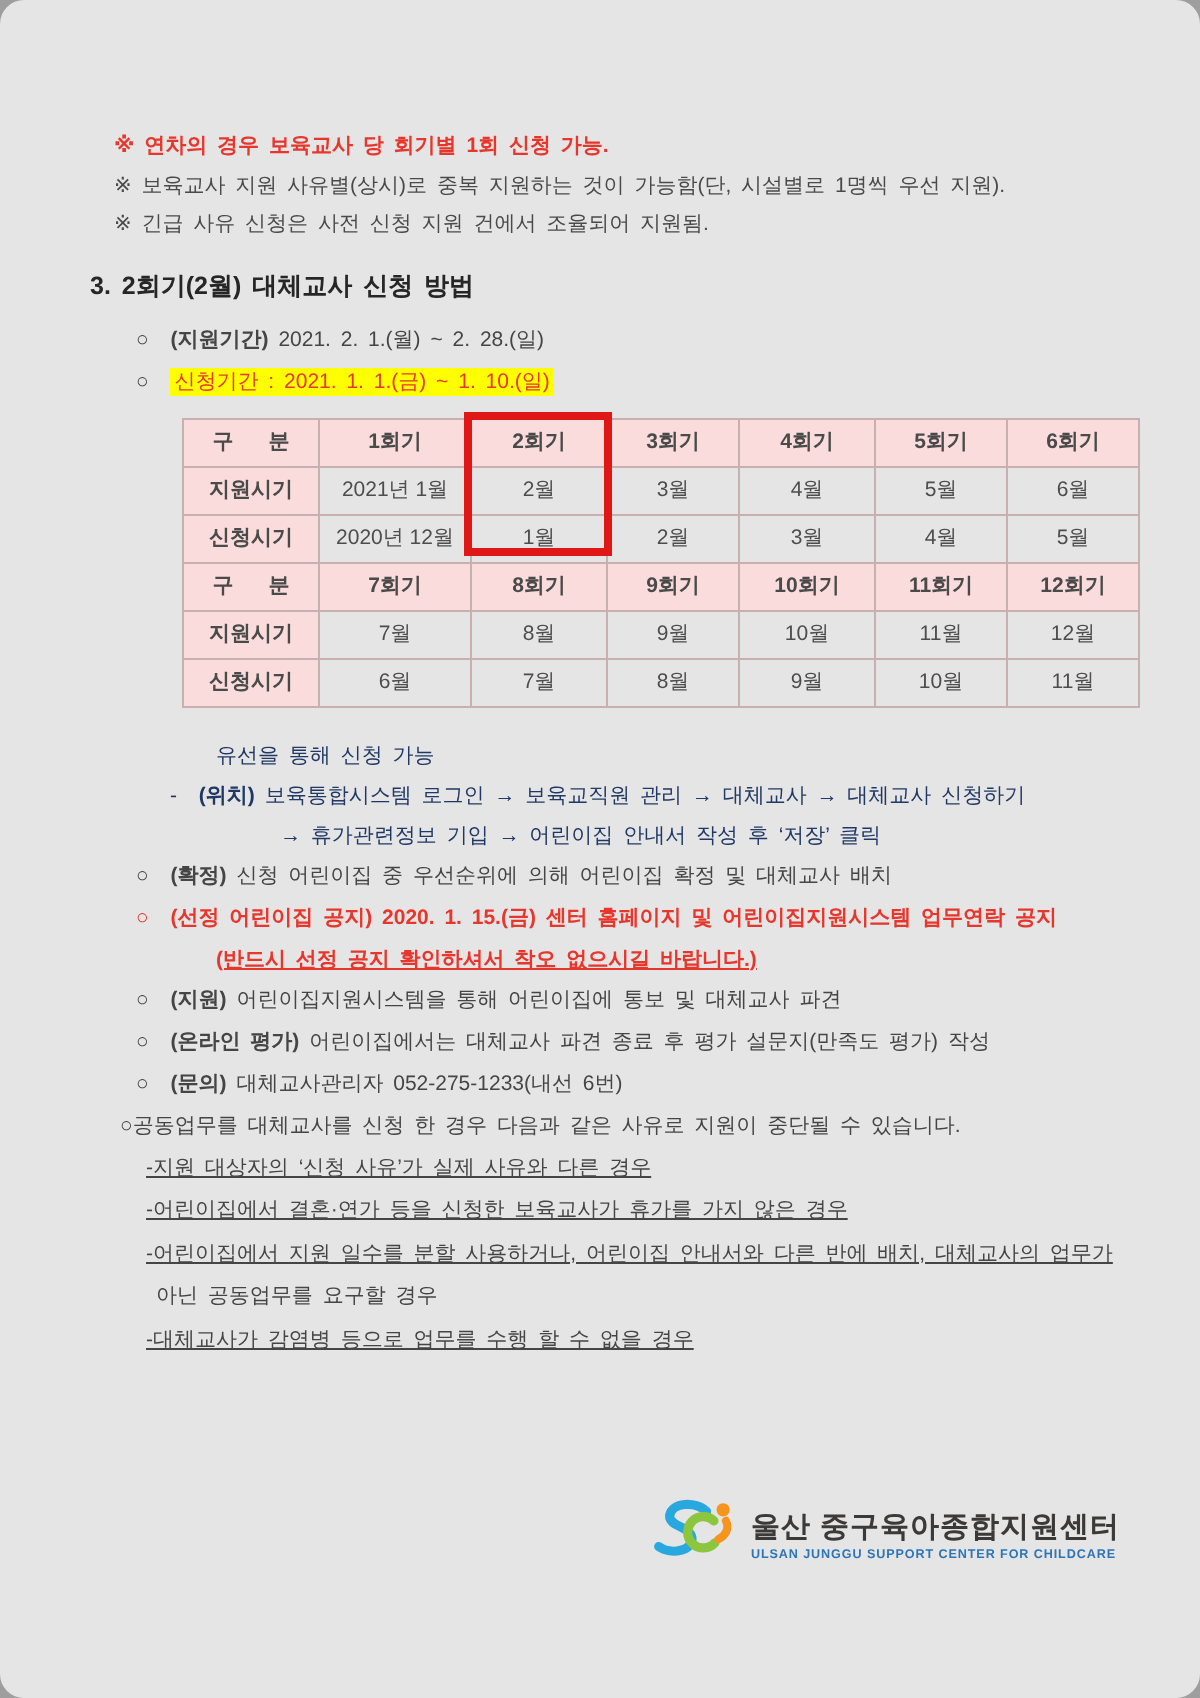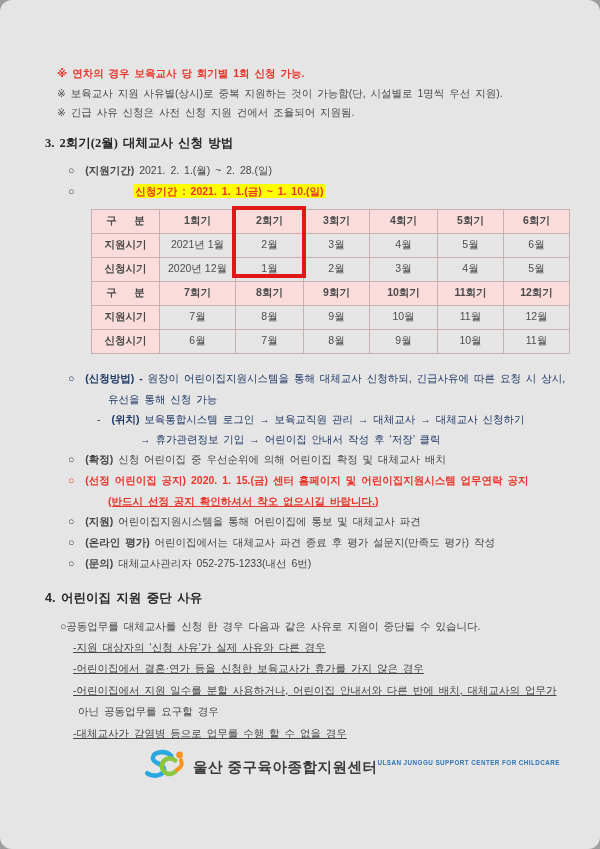--- a/index.html
+++ b/index.html
@@ -5,50 +5,50 @@
   html,body{margin:0;padding:0;background:#9e9e9e;}
   .page{
     position:relative;width:600px;height:849px;margin:0 auto;background:#e5e5e5;
     font-family:"Liberation Sans","DejaVu Sans",sans-serif;color:#3f3f3f;
     overflow:hidden;box-sizing:border-box;padding:64px 40px 0 45px;border-radius:12px;
   }
   .line{font-size:10.5px;line-height:20px;white-space:nowrap;word-spacing:2px;color:#454545;}
   .notice-red{color:#e8362c;font-weight:bold;margin-left:12px;line-height:19.5px;}
   .notice-gray{color:#4a4a4a;margin-left:12px;line-height:19.5px;}
   .sec-title{font-size:12.5px;font-weight:bold;color:#262626;word-spacing:2px;white-space:nowrap;}
-  .sec3-title{margin-top:12px;margin-bottom:8px;font-family:Liberation Serif, serif;}
+  .sec3-title{margin-top:12px;margin-bottom:8px;}
   .sec4-title{margin-top:16px;margin-bottom:9px;}
   .bullet-line{margin-left:23px;line-height:21px;}
   .marker{margin-right:6px;}
   .b{font-weight:bold;}
-  .hl{background:#ffff00;color:#e8362c;font-weight:bold;padding:1px 2px;margin-left:48px;}
+  .hl{background:#ffff00;color:#e8362c;font-weight:normal;padding:1px 2px;}
   .navy{color:#1f3864;}
   .red{color:#e8362c;font-weight:bold;}
   .u{text-decoration:underline;}
   .ind1{margin-left:63px;}
-  .ind2{margin-left:52px;}
+  .ind2{margin-left:40px;}
   .ind3{margin-left:95px;}
   .ind4{margin-left:63px;}
   .s4-intro{margin-left:15px;line-height:21px;}
   .s4-item{margin-left:28px;line-height:21.5px;text-decoration:underline;}
   .s4-cont{margin-left:33px;line-height:21.5px;}
   .table-wrap{position:relative;margin:7px 0 14px 46px;width:478px;}
   table{border-collapse:collapse;table-layout:fixed;width:478px;}
   td{
     border:1px solid #c9b0b0;height:21px;text-align:center;vertical-align:middle;
     font-size:10.5px;color:#4d4d4d;overflow:hidden;
   }
   td.hd{background:#fadcdc;font-weight:bold;color:#4a4a4a;}
   td.pre{white-space:pre;}
   .redbox{
     position:absolute;left:141px;top:-3px;width:66px;height:64px;
     border:4px solid #e01717;pointer-events:none;
   }
   .footer{position:absolute;top:748px;right:40px;display:flex;align-items:center;gap:7px;}
-  .footer-text{display:flex;flex-direction:row;align-items:flex-start;}
+  .footer-text{display:flex;flex-direction:column;align-items:flex-start;}
   .footer-ko{font-size:14.5px;font-weight:bold;color:#3b3a39;letter-spacing:0.5px;white-space:nowrap;}
   .footer-en{font-size:6.3px;font-weight:bold;color:#2e75b6;letter-spacing:0.45px;margin-top:1px;white-space:nowrap;}
 </style>
 </head>
 <body>
 
 <div class="page">
 
   <div>
     <div class="line notice-red">※ 연차의 경우 보육교사 당 회기별 1회 신청 가능.</div>
@@ -134,25 +134,20 @@
         <td>9월</td>
         <td>10월</td>
         <td>11월</td>
       </tr>
     </tbody>
       </table>
     <div class="redbox"></div>
   </div>
 
   <div>
-    <div class="line bullet-line navy">
-      <span class="marker">○</span>
-      <span class="b">(신청방법) -</span>
-      <span>원장이 어린이집지원시스템을 통해 대체교사 신청하되, 긴급사유에 따른 요청 시 상시,</span>
-    </div>
     <div class="line navy ind1">유선을 통해 신청 가능</div>
     <div class="line navy ind2">
       <span class="marker">-</span>
       <span class="b">(위치)</span>
       <span>보육통합시스템 로그인 → 보육교직원 관리 → 대체교사 → 대체교사 신청하기</span>
     </div>
     <div class="line navy ind3">→ 휴가관련정보 기입 → 어린이집 안내서 작성 후 ‘저장’ 클릭</div>
     <div class="line bullet-line">
       <span class="marker">○</span>
       <span class="b">(확정)</span>
@@ -174,21 +169,20 @@
       <span class="b">(온라인 평가)</span>
       <span>어린이집에서는 대체교사 파견 종료 후 평가 설문지(만족도 평가) 작성</span>
     </div>
     <div class="line bullet-line">
       <span class="marker">○</span>
       <span class="b">(문의)</span>
       <span>대체교사관리자 052-275-1233(내선 6번)</span>
     </div>
   </div>
 
-  <div class="sec-title sec4-title">4. 어린이집 지원 중단 사유</div>
   <div class="line s4-intro">○공동업무를 대체교사를 신청 한 경우 다음과 같은 사유로 지원이 중단될 수 있습니다.</div>
   <div class="line s4-item">-지원 대상자의 ‘신청 사유’가 실제 사유와 다른 경우</div>
   <div class="line s4-item">-어린이집에서 결혼·연가 등을 신청한 보육교사가 휴가를 가지 않은 경우</div>
   <div class="line s4-item">-어린이집에서 지원 일수를 분할 사용하거나, 어린이집 안내서와 다른 반에 배치, 대체교사의 업무가</div>
   <div class="line s4-cont">아닌 공동업무를 요구할 경우</div>
   <div class="line s4-item">-대체교사가 감염병 등으로 업무를 수행 할 수 없을 경우</div>
 
   <div class="footer">
     <span>
       <svg width="46" height="34" viewBox="0 0 50 36" aria-hidden="true">

